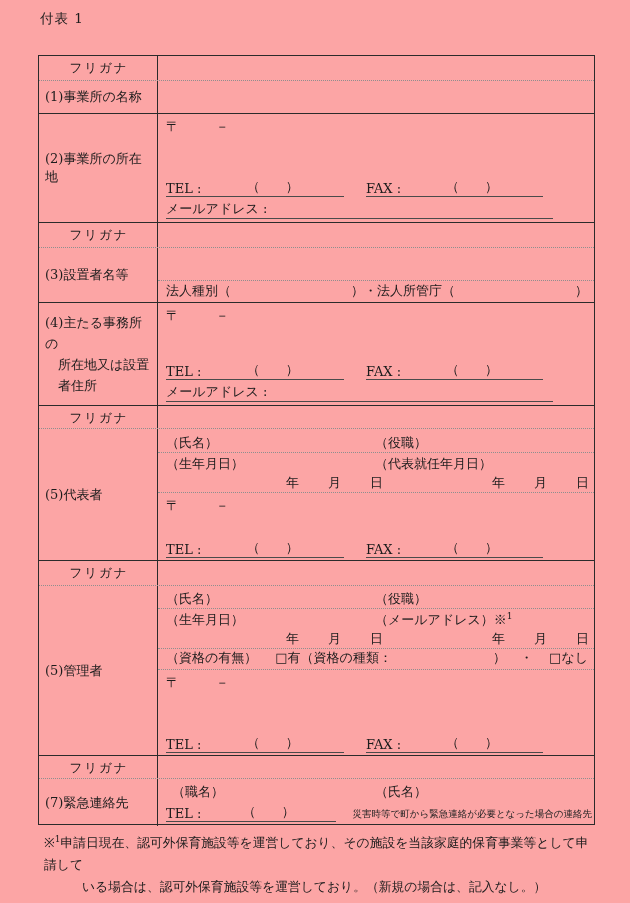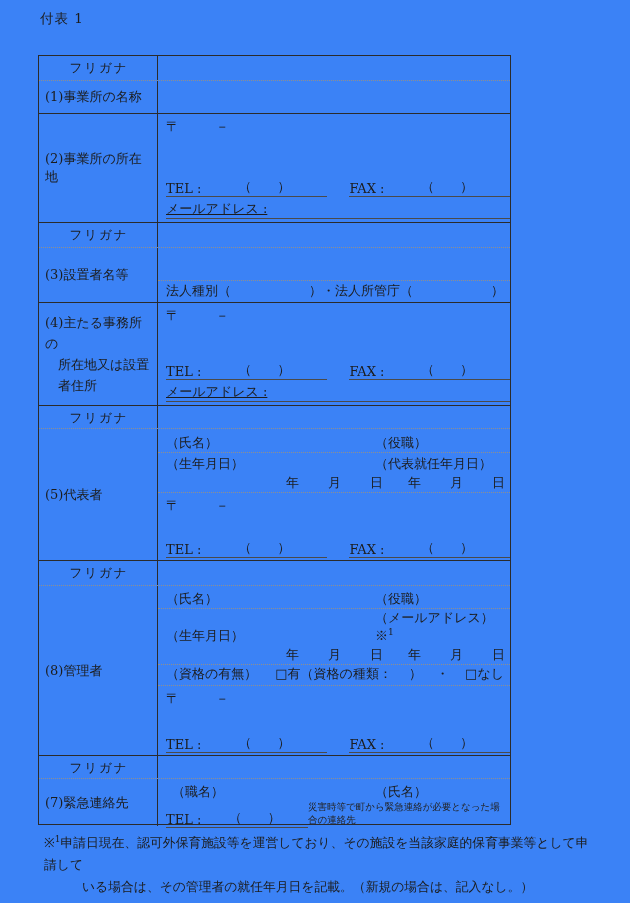--- a/index.html
+++ b/index.html
@@ -4,49 +4,49 @@
 <style>
   * { margin:0; padding:0; box-sizing:border-box; }
   html,body { width:630px; height:903px; background:#f4f4f4; }
   body {
     font-family:"DejaVu Serif","Liberation Serif",serif;
     color:#1c1c1c;
     position:relative;
   }
   .page {
     position:absolute; left:0; top:0; width:630px; height:903px;
-    background:#3b82f6; overflow:hidden;
+    background:#fca5a5; overflow:hidden;
   }
   .doc-title {
     position:absolute; left:40px; top:10px;
     font-size:13.5px; letter-spacing:1px;
   }
   .form-table {
-    position:absolute; left:38px; top:55px; width:473px; height:770px;
+    position:absolute; left:38px; top:55px; width:557px; height:770px;
     border:1.5px solid #2b2b2b;
     display:flex; flex-direction:column;
     font-size:13px;
   }
   .sec { display:flex; flex-direction:column; border-bottom:1px solid #2b2b2b; flex:0 0 auto; }
   .sec:last-child { border-bottom:none; }
   .trow { display:flex; min-height:0; }
   .dotted { border-bottom:1px dotted #8f8f8f; }
   .lcell {
     flex:0 0 119px; width:119px; border-right:1px solid #2b2b2b;
     padding:3px 4px 3px 6px; font-size:13px;
   }
   .lcell.kana { text-align:center; font-size:12.5px; letter-spacing:2px; padding-top:4px; }
   .lcell.vcenter { display:flex; align-items:center; }
   .prelines { white-space:pre-line; line-height:21px; }
   .rcell { flex:1 1 auto; min-width:0; }
   .col { display:flex; flex-direction:column; }
   .spacer { flex:1 1 auto; }
   .postal-row { padding:4px 0 0 8px; font-size:13.5px; flex:0 0 24px; }
   .telfax-row { display:flex; padding:0 0 2px 8px; align-items:flex-end; flex:0 0 24px; }
-  .mail-row { display:flex; padding:0 0 3px 8px; align-items:flex-end; flex:0 0 23px;text-decoration:underline; }
+  .mail-row { display:flex; padding:0 0 3px 8px; align-items:flex-end; flex:0 0 23px; }
   .blank {
     display:inline-flex; border-bottom:1px solid #4a4a4a; align-items:flex-end;
     font-size:13px;
   }
   .blank .fill { flex:1 1 auto; text-align:center; }
   .w-tel { width:178px; }
   .w-fax { width:177px; margin-left:22px; }
   .w-mail { width:387px; }
   .w-tel7 { width:170px; }
   .pair-row { display:flex; align-items:flex-end; }
@@ -203,21 +203,21 @@
         </div>
       </div>
     </div>
 
     <div class="sec" style="height:195px">
       <div class="trow dotted" style="flex:0 0 25px">
         <div class="lcell kana">フリガナ</div>
         <div class="rcell"></div>
       </div>
       <div class="trow" style="flex:1">
-        <div class="lcell" style="display:flex;align-items:center">(8)管理者</div>
+        <div class="lcell" style="display:flex;align-items:center">(5)管理者</div>
         <div class="rcell col">
           <div class="pair-row dotted" style="flex:0 0 23px">
             <span class="pleft">（氏名）</span>
             <span class="pright">（役職）</span>
           </div>
           <div class="pair-row" style="flex:0 0 20px">
             <span class="pleft">（生年月日）</span>
             <span class="pright"><span>（メールアドレス）※</span><sup>1</sup></span>
           </div>
           <div class="daterow dotted" style="flex:0 0 20px">
@@ -269,16 +269,16 @@
             <span class="note-small">災害時等で町から緊急連絡が必要となった場合の連絡先</span>
           </div>
         </div>
       </div>
     </div>
 
   </div>
 
   <div class="footnote">
     <div><span>※</span><sup>1</sup><span>申請日現在、認可外保育施設等を運営しており、その施設を当該家庭的保育事業等として申請して</span></div>
-    <div class="fn-line2">いる場合は、その管理者の就任年月日を記載。（新規の場合は、記入なし。）</div>
+    <div class="fn-line2">いる場合は、認可外保育施設等を運営しており。（新規の場合は、記入なし。）</div>
   </div>
 
 </div>
 
 </body></html>

